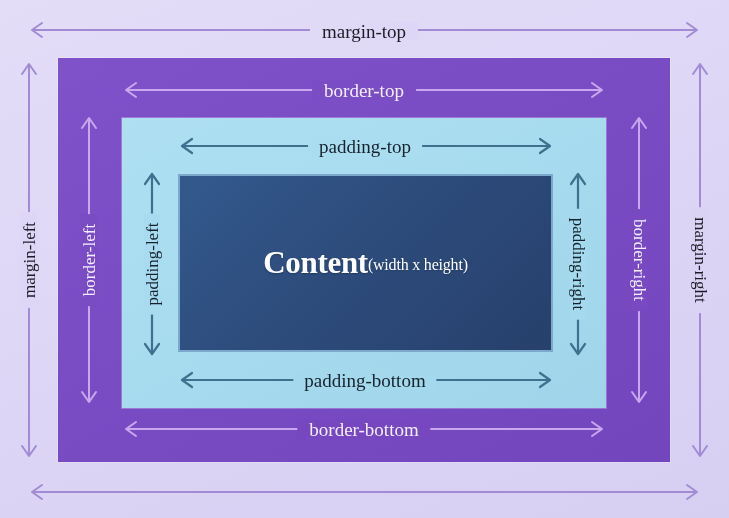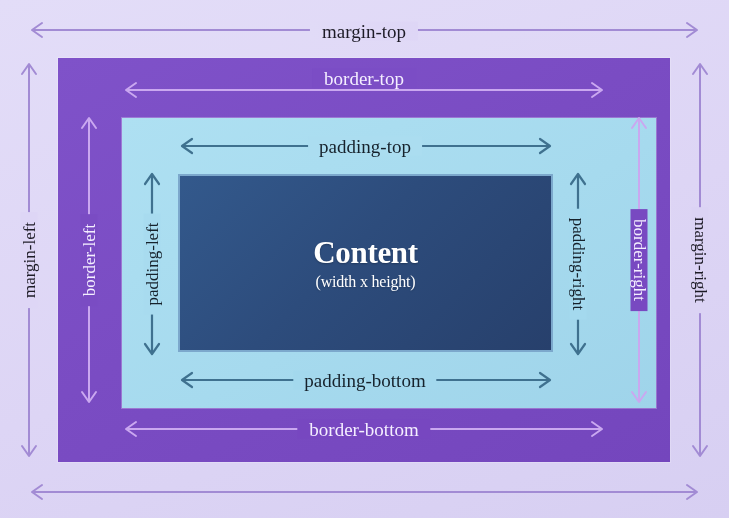--- a/index.html
+++ b/index.html
@@ -37,35 +37,35 @@
     top: 58px;
     width: 612px;
     height: 404px;
     background: linear-gradient(150deg, #7f52c9 0%, #7a4cc3 45%, #7446bd 100%);
     box-shadow: 0 0 0 1px rgba(255,255,255,0.18);
   }
 
   #padding-box {
     left: 64px;
     top: 60px;
-    width: 534px;
+    width: 484px;
     height: 290px;
     background: linear-gradient(150deg, #aee0f2 0%, #a6daee 55%, #9fd4ea 100%);
     box-shadow: 0 0 0 1px rgba(255,255,255,0.25);
   }
 
   #content-box {
     left: 56px;
     top: 56px;
     width: 375px;
     height: 178px;
     background: linear-gradient(135deg, #33598c 0%, #2d4c7c 45%, #27406c 100%);
     border: 2px solid #7ca8cc;
     display: flex;
-    flex-direction: column;
+    flex-direction: row;
     align-items: center;
     justify-content: center;
     color: #ffffff;
   }
 
   #content-title {
     font-size: 31px;
     font-weight: bold;
     letter-spacing: -0.3px;
     line-height: 1.15;
@@ -162,21 +162,21 @@
     </svg>
     <div class="lbl lbl-v lbl-v-right lbl-margin" style="left:700px; top:260px; background:#dbd3f4; padding:0 10px;">margin-right</div>
 
     <div id="border-box" class="box">
 
       <svg class="arrow a-border" style="left:60px; top:24px;" width="492" height="16" viewBox="0 0 492 16">
         <line x1="10" y1="8" x2="482" y2="8"></line>
         <polyline points="18,1 8,8 18,15"></polyline>
         <polyline points="474,1 484,8 474,15"></polyline>
       </svg>
-      <div class="lbl lbl-h lbl-border" style="left:306px; top:20px; background:#7b4dc5; padding:0 12px;">border-top</div>
+      <div class="lbl lbl-h lbl-border" style="left:306px; top:32px; background:#7b4dc5; padding:0 12px;">border-top</div>
 
       <svg class="arrow a-border" style="left:60px; top:363px;" width="492" height="16" viewBox="0 0 492 16">
         <line x1="10" y1="8" x2="482" y2="8"></line>
         <polyline points="18,1 8,8 18,15"></polyline>
         <polyline points="474,1 484,8 474,15"></polyline>
       </svg>
       <div class="lbl lbl-h lbl-border" style="left:306px; top:371px; background:#7747c0; padding:0 12px;">border-bottom</div>
 
       <svg class="arrow a-border" style="left:23px; top:52px;" width="16" height="300" viewBox="0 0 16 300">
         <line x1="8" y1="10" x2="8" y2="290"></line>

